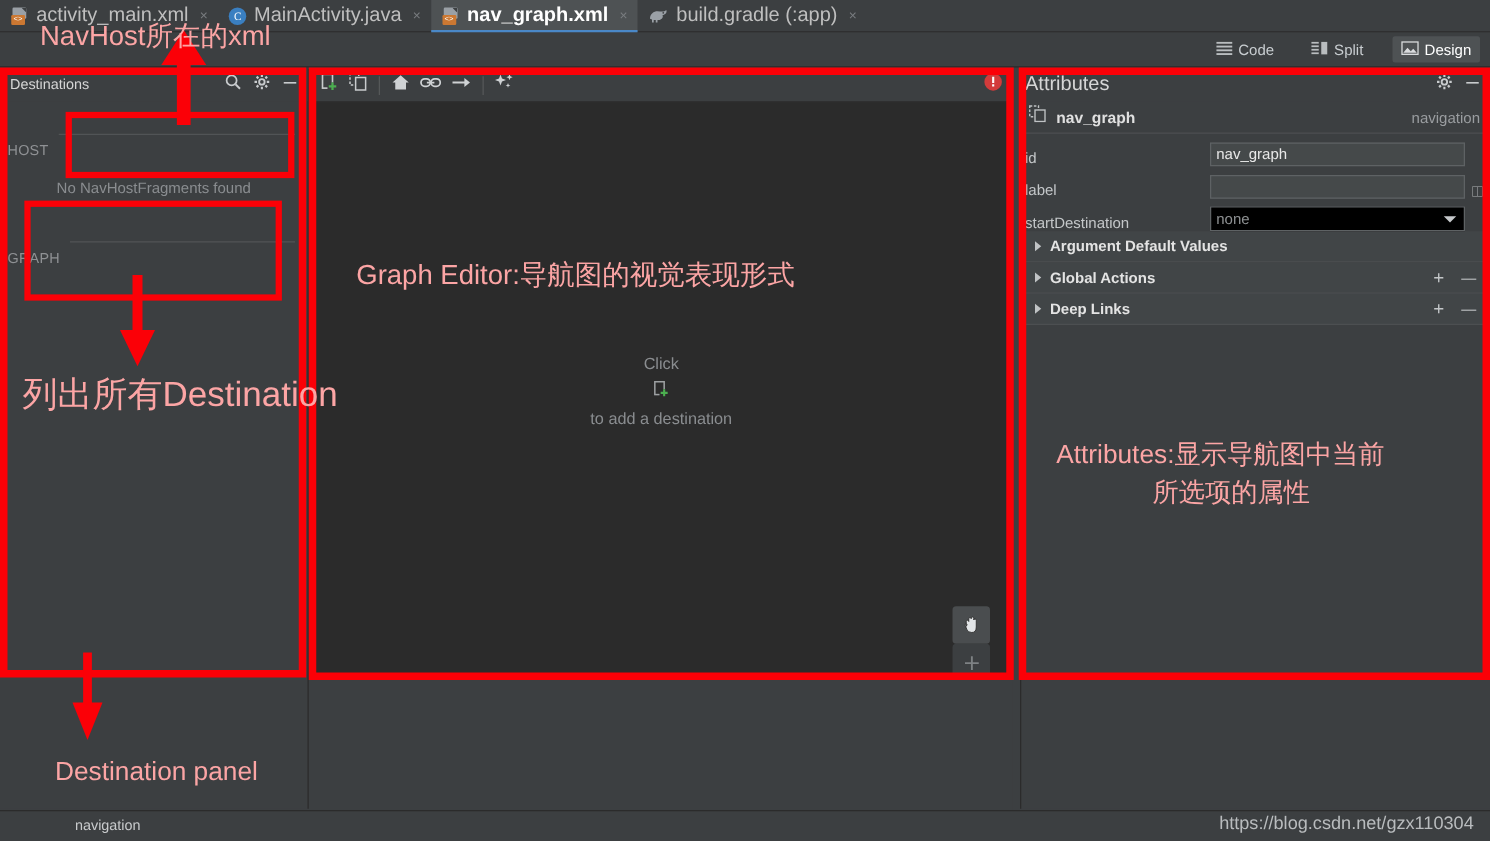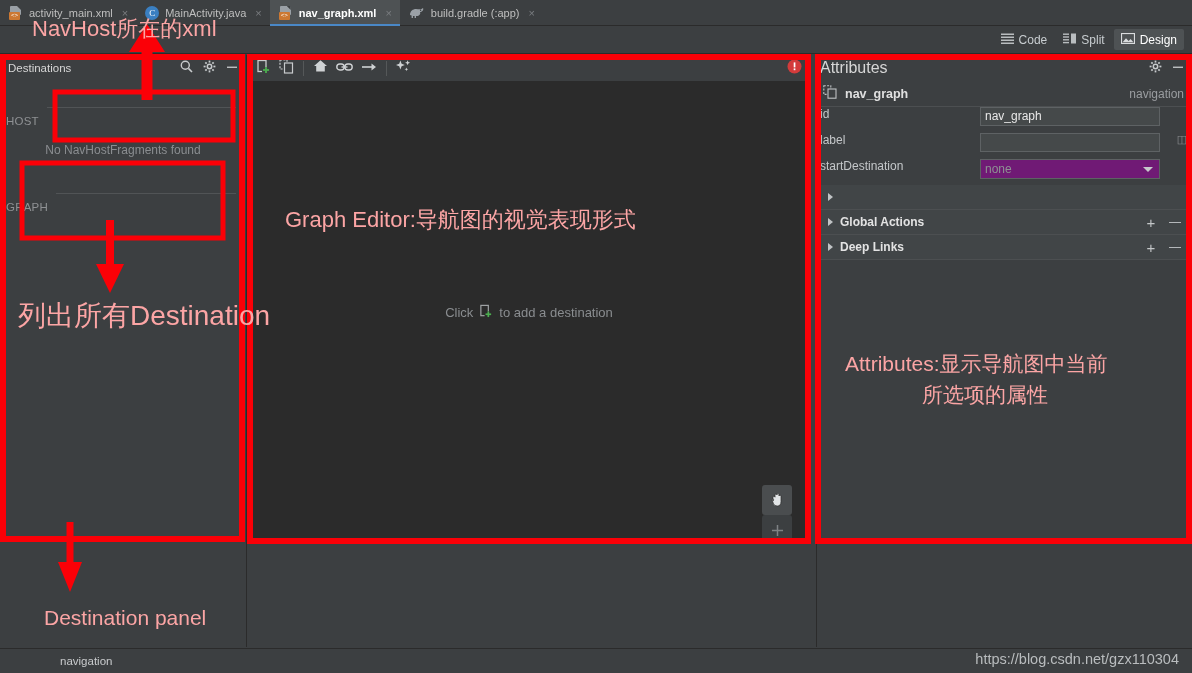--- a/index.html
+++ b/index.html
@@ -20,21 +20,21 @@
   .tab {
     display: flex; align-items: center; gap: 6px;
     padding: 0 8px 0 9px; height: 26px; position: relative;
     font-size: 11.5px; color: #bbbbbb; white-space: nowrap;
   }
   .tab.active { background: #4e5254; }
   .tab.active::after {
     content: ""; position: absolute; left: 0; right: 0; bottom: 0;
     height: 2px; background: #4a88c7;
   }
-  .tab .tlabel { font-size: 11px; color: #bfbfbf; }
+  .tab .tlabel { font-size: 16px; color: #bfbfbf; }
   .tab.active .tlabel { color: #ffffff; font-weight: bold; }
   .tab .tclose { font-size: 11px; color: #7a7d80; margin-left: 3px; }
 
   
   .ico-xml {
     width: 14px; height: 14px; position: relative; flex: none;
   }
   .ico-xml .sheet {
     position: absolute; left: 1px; top: 0; width: 11px; height: 9px;
     background: #9aa0a6; border-radius: 1px;
@@ -53,21 +53,21 @@
     width: 14px; height: 14px; border-radius: 50%;
     background: #3a7fc1; color: #ffffff; font-size: 9px; line-height: 14px;
     text-align: center; flex: none; font-family: "Liberation Serif", serif;
   }
   .ico-gradle { width: 16px; height: 14px; flex: none; position: relative; }
 
   
   .moderow {
     position: absolute; left: 0; top: 26px; width: 1192px; height: 28px;
     background: #3c3f41; display: flex; align-items: center;
-    justify-content: flex-end; padding-right: 8px; gap: 2px;
+    justify-content: flex-end; padding-right: 8px; gap: 16px;
     border-bottom: 1px solid #2b2b2b;
   }
   .modebtn {
     display: flex; align-items: center; gap: 5px;
     height: 21px; padding: 0 7px; border-radius: 2px;
     font-size: 12px; color: #c8cdd0;
   }
   .modebtn.sel { background: #4e5254; color: #ffffff; }
 
   
@@ -105,21 +105,21 @@
   }
   .tb-group { display: flex; align-items: center; gap: 8px; }
   .tb-sep { width: 1px; height: 15px; background: #555859; margin: 0 9px; }
   .tb-spacer { flex: 1; }
 
   .canvas {
     position: relative; height: 461px; background: #2b2b2b;
     display: flex; align-items: center; justify-content: center;
   }
   .hinttext {
-    font-size: 13px; color: #8a8d90; display: flex; align-items: center; gap: 6px;
+    font-size: 13px; color: #8a8d90; display: flex; align-items: center; gap: 6px; flex-direction: column;
   }
   .zoomcol {
     position: absolute; right: 18px; bottom: -92px;
     display: flex; flex-direction: column; align-items: center;
     width: 30px;
   }
   .zbtn {
     width: 30px; height: 30px; display: flex; align-items: center;
     justify-content: center; color: #a7abad; font-size: 12px;
   }
@@ -137,31 +137,31 @@
   .attrhdr .ptitle { font-size: 16px; color: #d6d6d6; flex: 1; }
   .attr-title-row {
     height: 26px; display: flex; align-items: center; gap: 8px;
     padding: 0 8px 0 3px; background: #3c3f41;
     border-bottom: 1px solid #4c4f51;
   }
   .attr-title-row .nm { font-size: 12.5px; color: #e0e0e0; font-weight: bold; flex: 1; }
   .attr-title-row .tp { font-size: 12px; color: #9a9da0; }
 
   .attrrow {
-    height: 26px; display: flex; align-items: flex-start; gap: 18px;
+    height: 26px; display: flex; align-items: flex-end; gap: 6px;
     padding-left: 3px; padding-right: 6px;
   }
   .attrrow .akey { font-size: 12px; color: #c4c7c9; width: 142px; }
   .txtfield {
     flex: 1; height: 19px; background: #45494a; border: 1px solid #5e6264;
     color: #e8e8e8; font-size: 12px; padding: 0 4px; line-height: 17px;
     font-family: "Liberation Sans", sans-serif; display: flex; align-items: center;
   }
   .selfield {
-    flex: 1; height: 20px; background: #701a75; border: 1px solid #5e6264;
+    flex: 1; height: 20px; background: #000000; border: 1px solid #5e6264;
     color: #8e9193; font-size: 12px; padding: 0 4px; line-height: 18px;
     display: flex; align-items: center; justify-content: space-between;
   }
   .caret {
     width: 0; height: 0; border-left: 5px solid transparent;
     border-right: 5px solid transparent; border-top: 5px solid #c6c9cb;
     margin-right: 2px;
   }
   .row-tail { width: 8px; display: flex; justify-content: center; color: #8b8e90; font-size: 11px; }
 
@@ -501,20 +501,21 @@
       <span class="akey">startDestination</span>
       <span class="selfield">
         <span>none</span>
         <span class="caret"></span>
       </span>
       <span class="row-tail"></span>
     </div>
 
     <div class="grouprow">
       <span class="gtri"></span>
+      <span class="gname">Argument Default Values</span>
     </div>
 
     <div class="grouprow">
       <span class="gtri"></span>
       <span class="gname">Global Actions</span>
       <span class="gact">+</span>
       <span class="gact" style="font-size:12px;">—</span>
     </div>
 
     <div class="grouprow">

